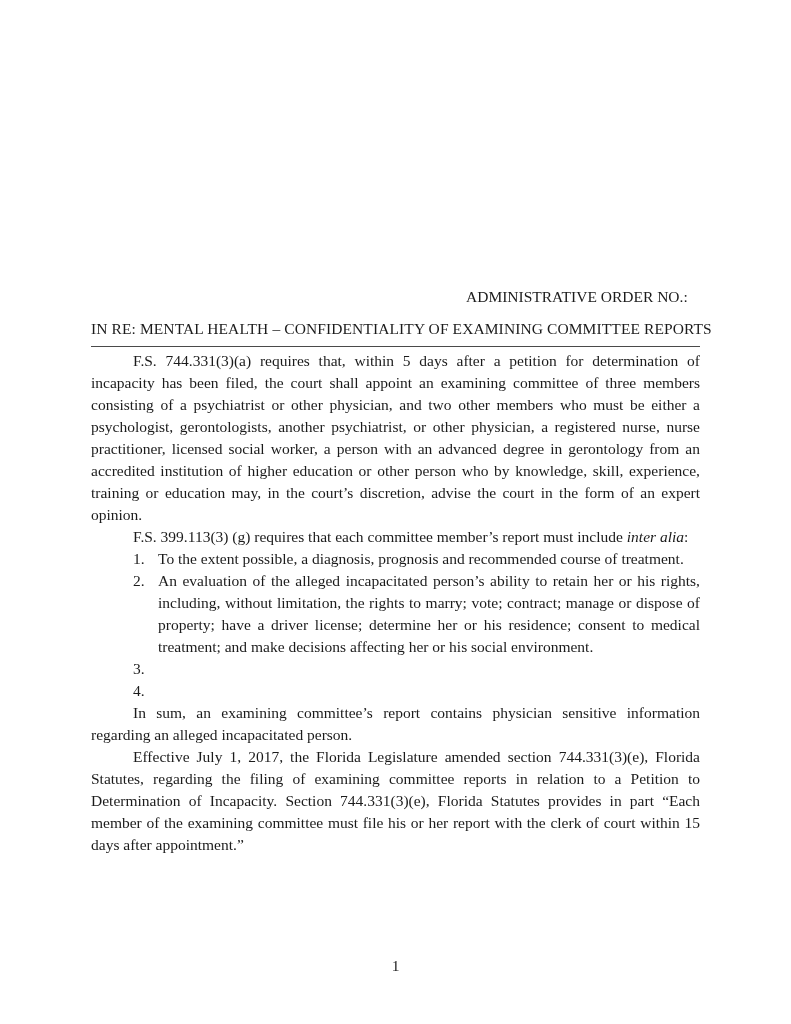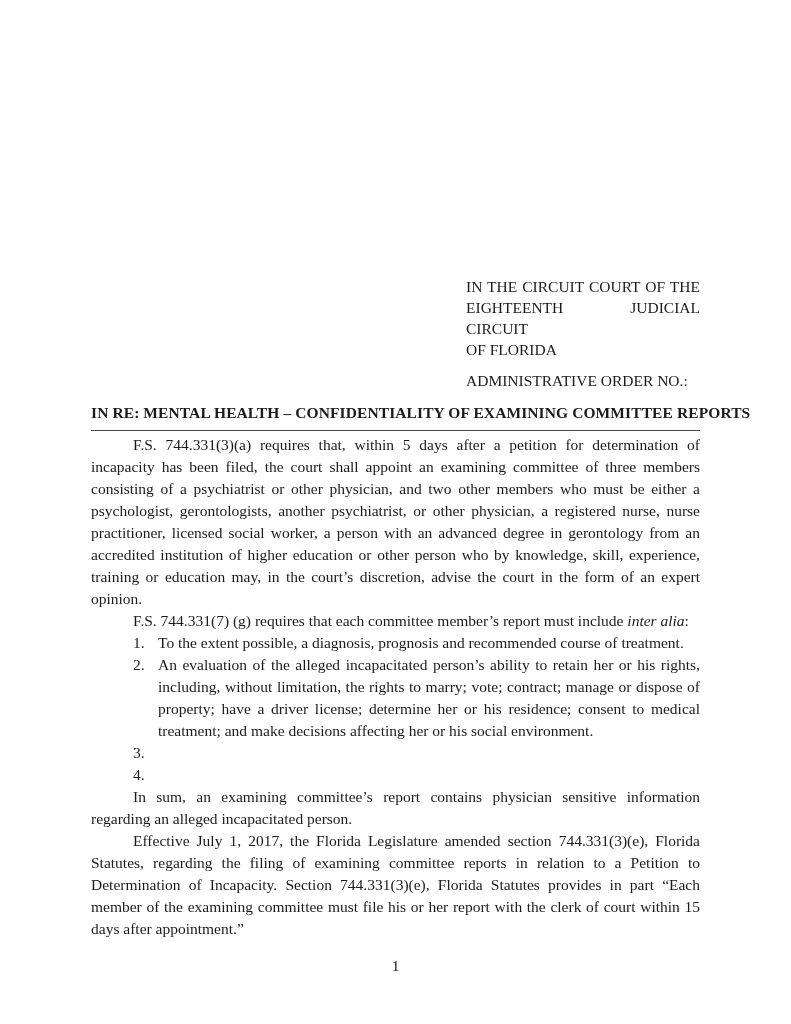--- a/index.html
+++ b/index.html
@@ -32,21 +32,21 @@
     margin-top: 10px;
     line-height: 21px;
   }
   .order-number {
     font-weight: bold;
     text-decoration: underline;
     display: inline-block;
   }
   .doc-title {
     margin-top: 11px;
-    font-weight: bold;
+    font-weight: normal;
     white-space: nowrap;
     letter-spacing: 0.1px;
     text-align: justify;
     text-align-last: justify;
   }
   .rule {
     margin-top: 6px;
     border: none;
     border-top: 1.6px solid #4a4a4a;
     height: 0;
@@ -76,39 +76,34 @@
     right: 0;
     text-align: center;
   }
 </style>
 </head>
 <body>
 
 <div class="page">
   <div class="content">
 
-    <div class="court-block">
-      <div class="court-line jl">IN THE CIRCUIT COURT OF THE</div>
-      <div class="court-line jl">EIGHTEENTH JUDICIAL CIRCUIT</div>
-      <div class="court-line">OF FLORIDA</div>
-    </div>
 
     <div class="admin-block">
       <div>ADMINISTRATIVE ORDER NO.:</div>
     </div>
 
     <div class="doc-title">IN RE: MENTAL HEALTH – CONFIDENTIALITY OF EXAMINING COMMITTEE REPORTS</div>
 
     <hr class="rule">
 
     <div class="body-text">
 
       <div class="para">F.S. 744.331(3)(a)  requires that, within 5 days after a petition for determination of incapacity has been filed, the court shall appoint an examining committee of three members consisting of a psychiatrist or other physician, and two other members who must be either a psychologist, gerontologists, another psychiatrist, or other physician, a registered nurse, nurse practitioner, licensed social worker, a person with an advanced degree in gerontology from an accredited institution of higher education  or other person who by knowledge, skill, experience, training or education may, in the court’s discretion, advise the court in the form of an expert opinion.</div>
 
-      <div class="para"><span>F.S. 744.331(7) (g) requires that each committee member’s report must include </span><span class="italic">inter alia</span><span>:</span></div>
+      <div class="para"><span>F.S. 399.113(3) (g) requires that each committee member’s report must include </span><span class="italic">inter alia</span><span>:</span></div>
 
       <div class="list-item">
         <span class="li-num">1.</span>
         <span class="li-text">To the extent possible, a diagnosis, prognosis and recommended course of treatment.</span>
       </div>
       <div class="list-item">
         <span class="li-num">2.</span>
         <span class="li-text">An evaluation of the alleged incapacitated person’s ability to retain her or his rights, including, without limitation, the rights to marry; vote; contract; manage or dispose of property; have a driver license; determine her or his residence; consent to medical treatment; and make decisions affecting her or his social environment.</span>
       </div>
       <div class="list-item">

